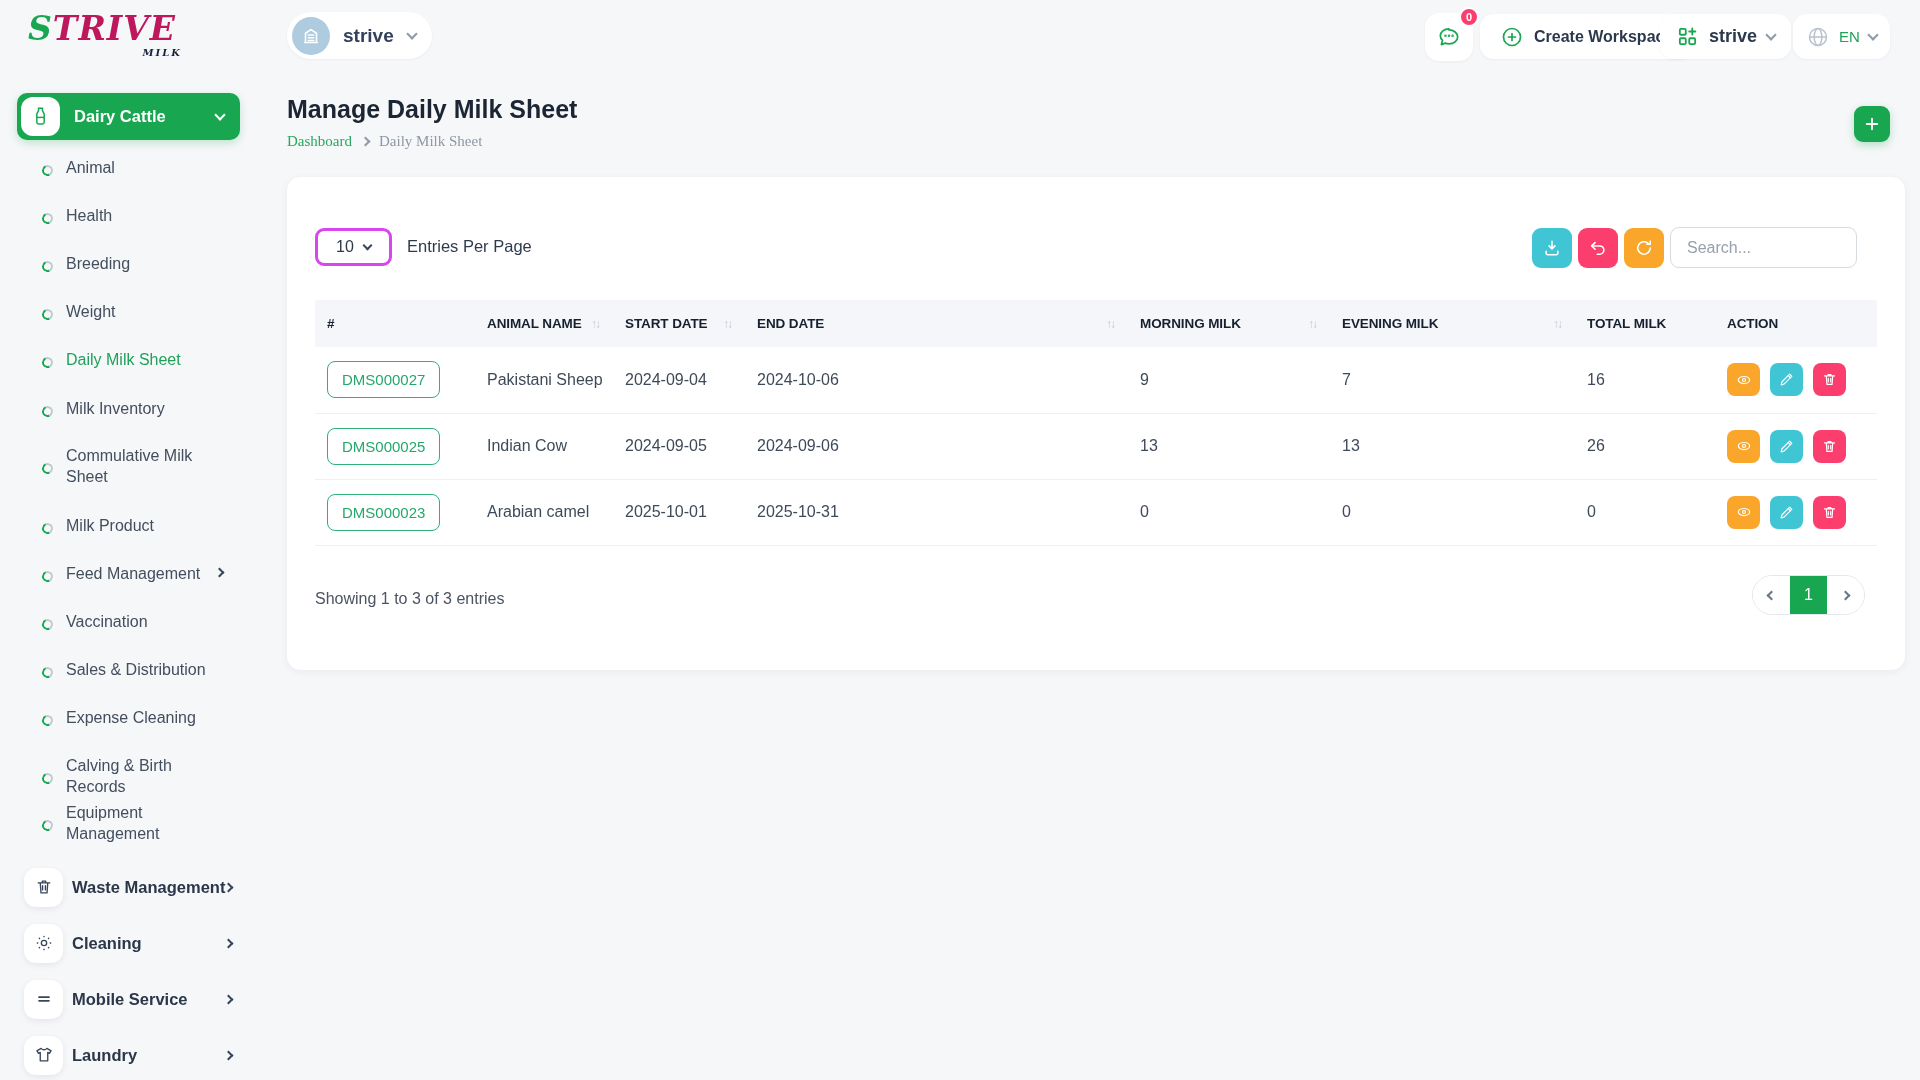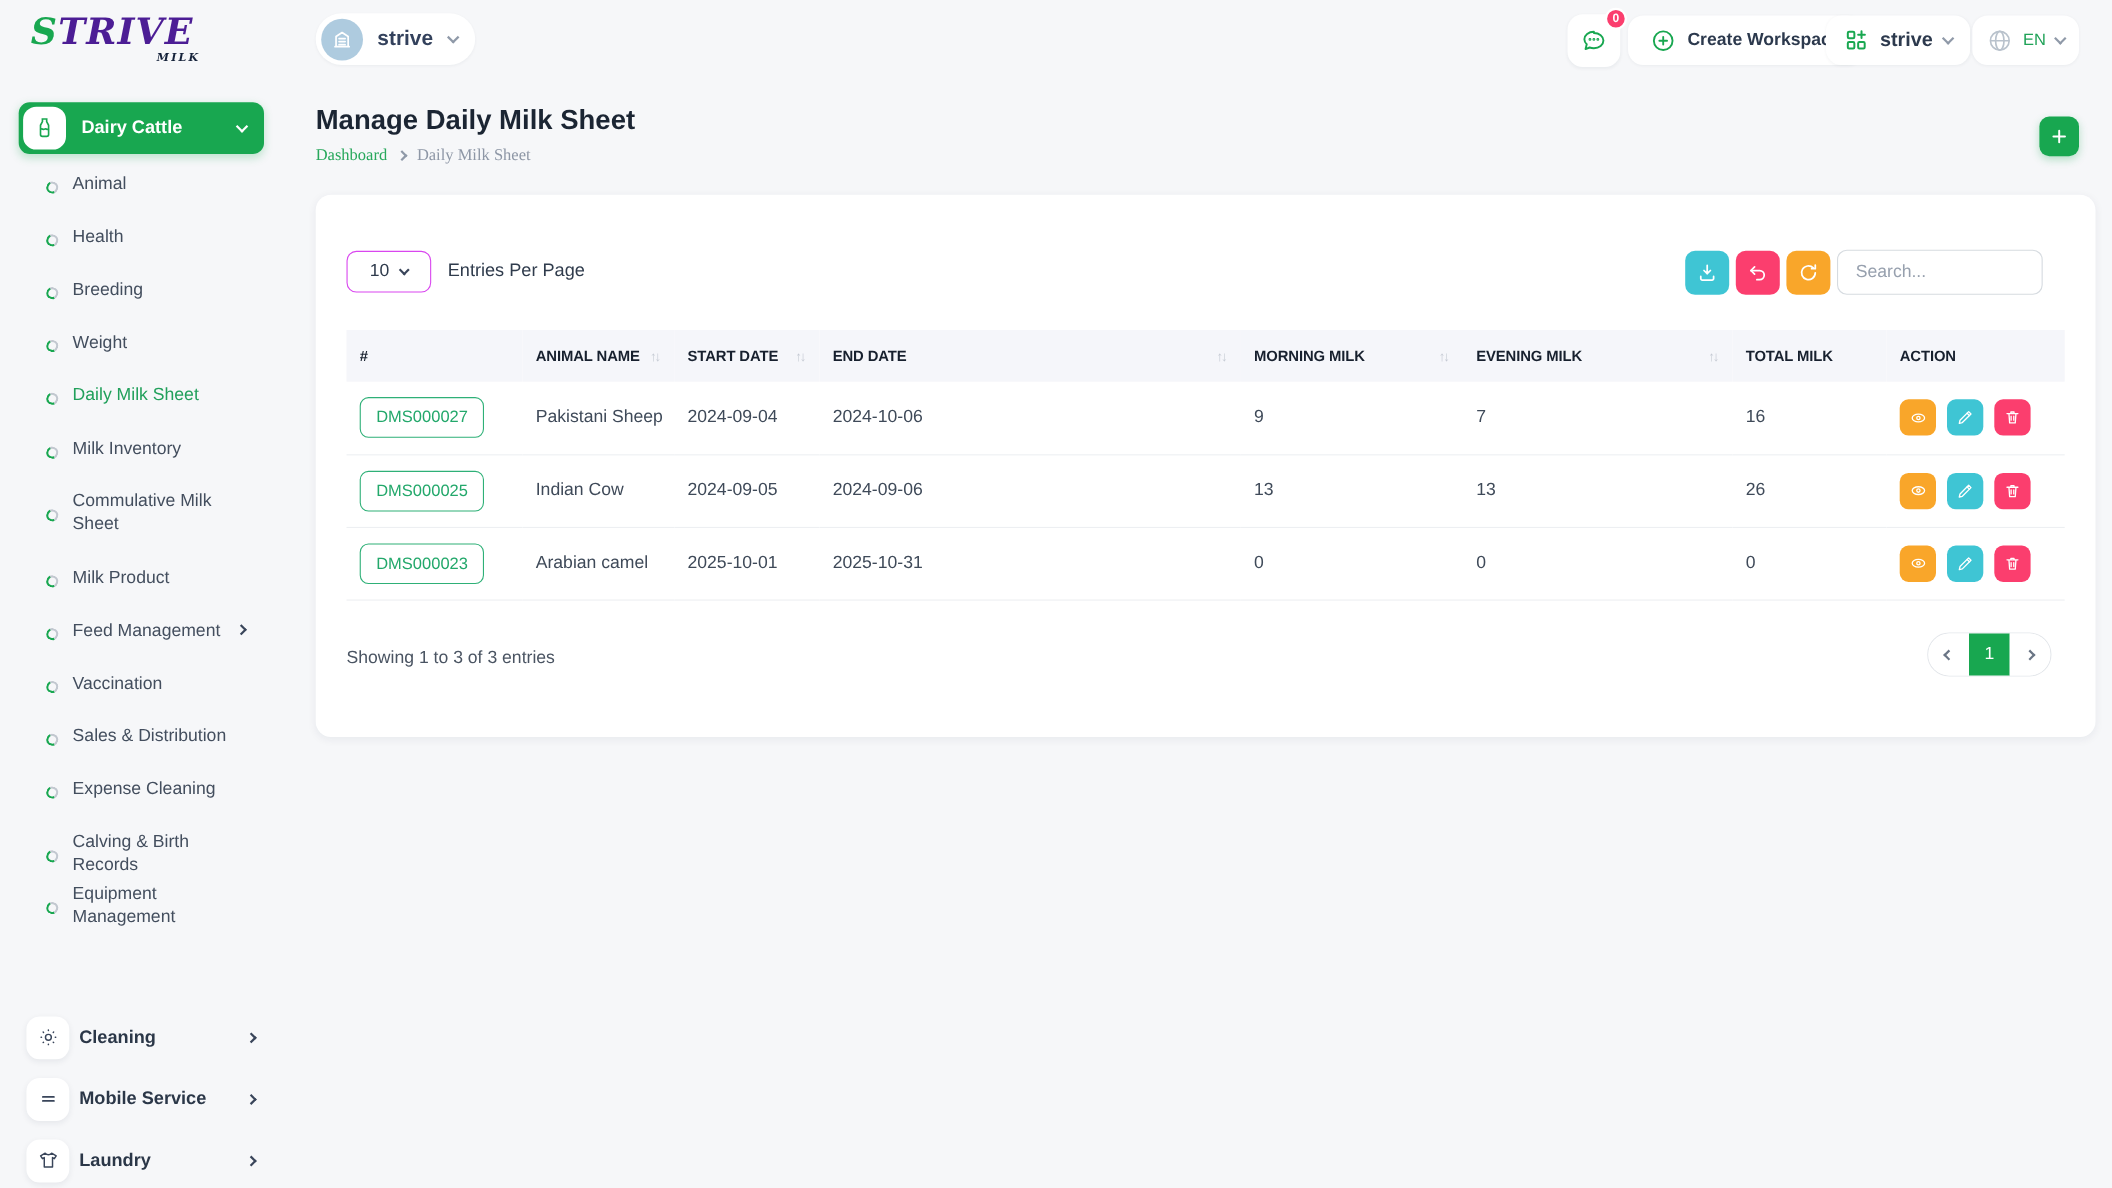--- a/index.html
+++ b/index.html
@@ -3,21 +3,21 @@
 <meta charset="utf-8">
 <style>
   * { margin:0; padding:0; box-sizing:border-box; }
   html,body { width:1920px; height:1080px; overflow:hidden; }
   body { font-family:"Liberation Sans", sans-serif; background:#f6f7f9; position:relative; color:#1d2736; }
 
   
   .logo { position:absolute; left:28px; top:12px; width:160px; }
   .logo-main { font-family:"DejaVu Serif", serif; font-style:italic; font-weight:900; font-size:33px; letter-spacing:1px; line-height:1; }
   .logo-s { color:#18a750; }
-  .logo-rest { color:#4c1d95;text-align:right; }
+  .logo-rest { color:#be185d;text-align:right; }
   .logo-sub { font-family:"DejaVu Serif", serif; font-style:italic; font-weight:700; font-size:10px; letter-spacing:2px; color:#15223a; text-align:right; margin-top:2px; padding-right:6px; }
 
   .pill { position:absolute; background:#fff; border-radius:14px; display:flex; align-items:center; box-shadow:0 1px 3px rgba(25,35,60,.05); }
   .ws-pill { left:287px; top:12px; height:47px; border-radius:999px; padding:0 16px 0 5px; }
   .ws-avatar { width:38px; height:38px; border-radius:50%; background:#aecbdf; display:flex; align-items:center; justify-content:center; }
   .ws-name { font-size:19px; font-weight:600; color:#33415c; margin:0 14px 0 13px; }
 
   .chat-btn { left:1425px; top:13px; width:48px; height:48px; justify-content:center; }
   .chat-badge { position:absolute; top:-6px; right:-6px; min-width:20px; height:20px; border-radius:10px; background:#fb3e6e; color:#fff; font-size:11px; font-weight:700; display:flex; align-items:center; justify-content:center; border:2px solid #fff; }
 
@@ -59,21 +59,21 @@
   
   .page-title { position:absolute; left:287px; top:95px; font-size:25px; font-weight:700; color:#1b2533; }
   .breadcrumb { position:absolute; left:287px; top:133px; display:flex; align-items:center; gap:10px; font-size:15px;font-family:Liberation Serif, serif; }
   .crumb-home { color:#28a85c; cursor:pointer; }
   .crumb-cur { color:#8e97a6; }
   .add-btn { position:absolute; left:1854px; top:106px; width:36px; height:36px; border-radius:9px; background:#18a750; color:#fff; display:flex; align-items:center; justify-content:center; font-size:24px; font-weight:400; cursor:pointer; box-shadow:0 3px 8px rgba(24,167,80,.3); }
 
   
   .card { position:absolute; left:287px; top:177px; width:1618px; height:493px; background:#fff; border-radius:14px; box-shadow:0 2px 8px rgba(25,35,60,.06); }
 
-  .entries-select { position:absolute; left:28px; top:51px; width:77px; height:38px; border:1px solid #d946ef; border-radius:9px; display:flex; align-items:center; justify-content:center; gap:10px; font-size:16px; color:#2f3b4c; cursor:pointer; background:#fff; }
+  .entries-select { position:absolute; left:28px; top:51px; width:77px; height:38px; border:3px solid #d946ef; border-radius:9px; display:flex; align-items:center; justify-content:center; gap:10px; font-size:16px; color:#2f3b4c; cursor:pointer; background:#fff; }
   .entries-label { position:absolute; left:120px; top:60px; font-size:16.5px; color:#2f3b4c; }
 
   .tool-btn { position:absolute; top:51px; width:40px; height:40px; border:none; border-radius:9px; display:flex; align-items:center; justify-content:center; cursor:pointer; color:#fff; }
   .tool-download { left:1245px; background:#3fc5d4; }
   .tool-undo { left:1291px; background:#fb3e6e; }
   .tool-refresh { left:1337px; background:#f9a62a; }
   .search-input { position:absolute; left:1383px; top:50px; width:187px; height:41px; border:1px solid #d6dbe0; border-radius:9px; padding:0 16px; font-size:16px; color:#2f3b4c; outline:none; font-family:"Liberation Sans", sans-serif; }
   .search-input::placeholder { color:#97a0ae; }
 
   
@@ -218,20 +218,30 @@
     </div>
   <div class="side-item" style="top:755px">
       <span class="bullet"></span>
       <span class="lbl">Calving &amp; Birth Records</span>
     </div>
   <div class="side-item" style="top:802px">
       <span class="bullet"></span>
       <span class="lbl" style="max-width:130px">Equipment Management</span>
     </div>
 
+  <div class="module-row" style="top:867px">
+    <span class="icon-sq">
+      <svg width="20" height="20" viewBox="0 0 24 24" fill="none" stroke="#39455a" stroke-width="1.6" stroke-linecap="round" stroke-linejoin="round">
+          <path d="M5 7h14M10 7V5h4v2M7.5 7l.9 12h7.2l.9-12"></path>
+          <path d="M10.3 10.5v5M13.7 10.5v5"></path>
+        </svg>
+    </span>
+    <span class="lbl">Waste Management</span>
+    <span class="mod-chev chev right dark small"></span>
+  </div>
   <div class="module-row" style="top:923px">
     <span class="icon-sq">
       <svg width="20" height="20" viewBox="0 0 24 24" fill="none" stroke="#39455a" stroke-width="1.6" stroke-linecap="round">
           <circle cx="12" cy="12" r="3.2"></circle>
           <path d="M12 4v.5M12 19.5v.5M4 12h.5M19.5 12h.5M6.3 6.3l.4.4M17.3 17.3l.4.4M6.3 17.7l.4-.4M17.3 6.7l.4-.4"></path>
         </svg>
     </span>
     <span class="lbl">Cleaning</span>
     <span class="mod-chev chev right dark small"></span>
   </div>

